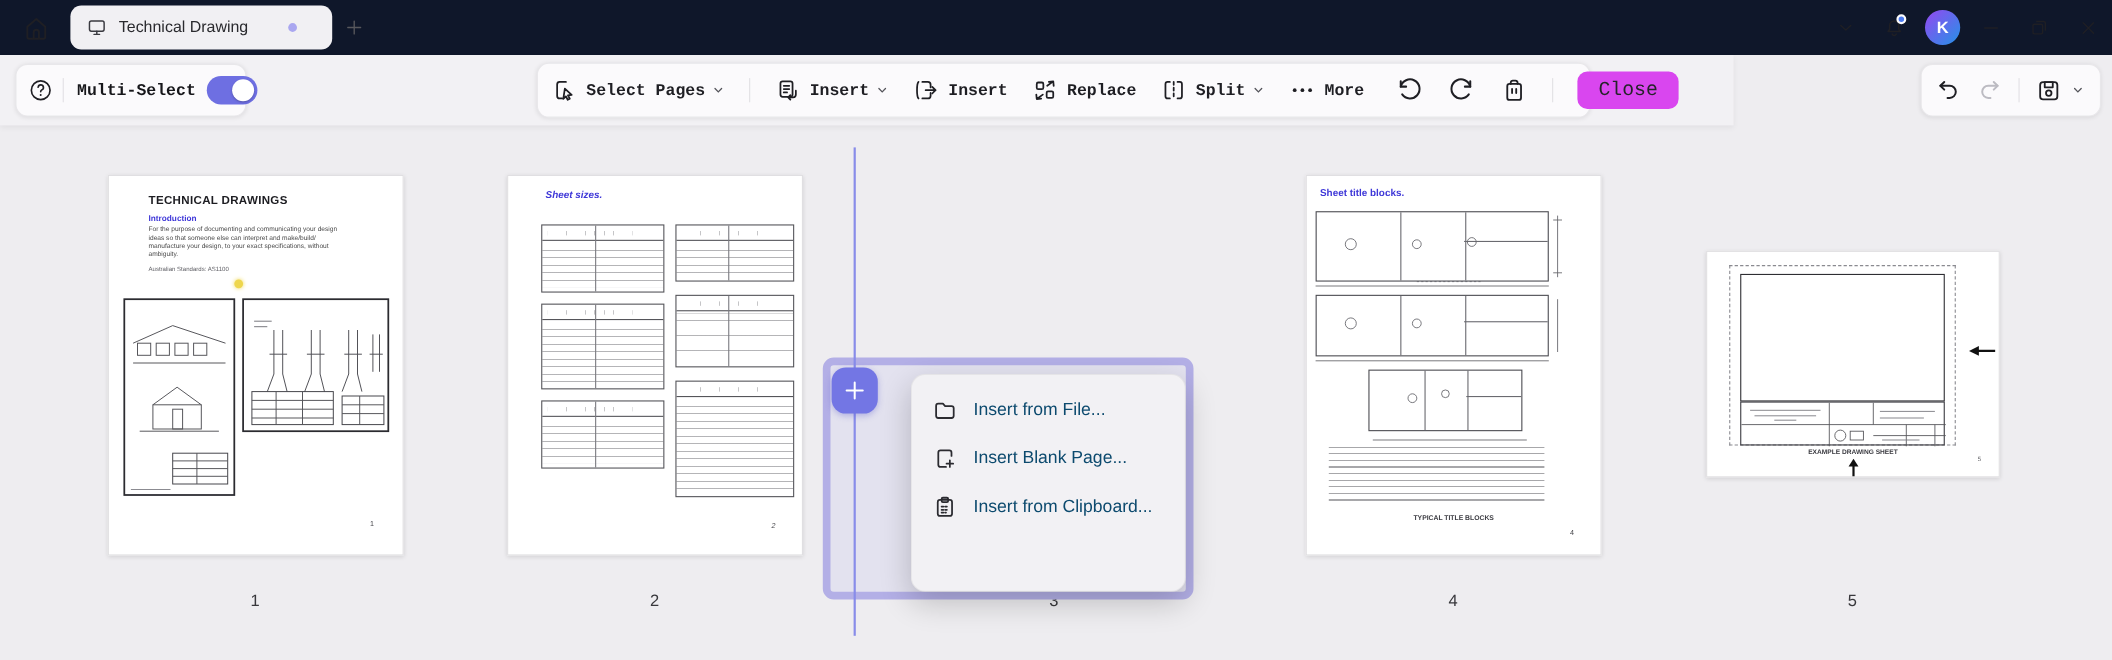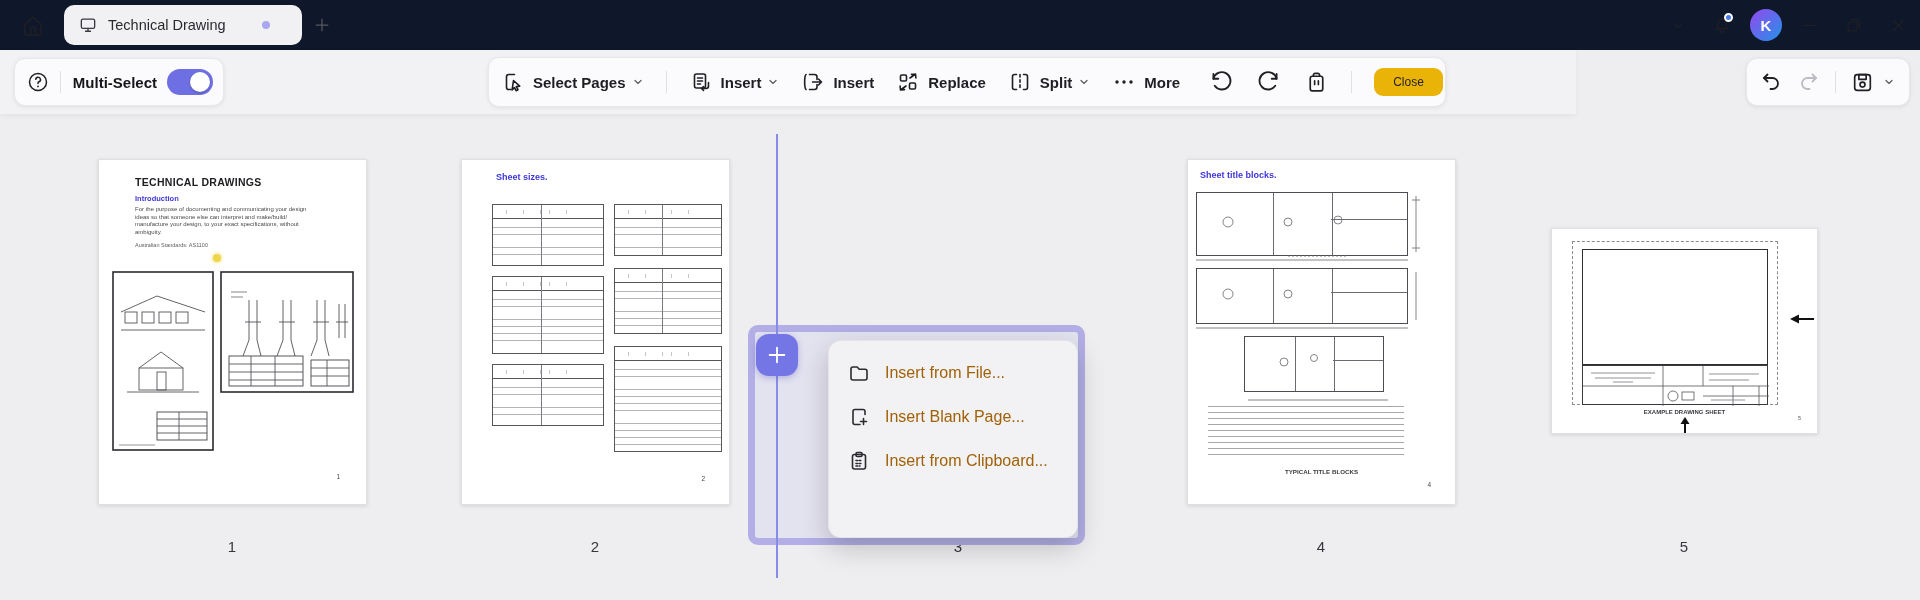--- a/index.html
+++ b/index.html
@@ -16,33 +16,33 @@
   .doc-tab .tab-title { font-size:14.5px; margin-left:10px; white-space:nowrap; }
   .tab-dot { position:absolute; right:32px; width:8px; height:8px; border-radius:50%; background:#aaa7f0; }
   .newtab-btn { left:310px; top:13px; width:24px; height:24px; color:#57575c; }
   .tb-right { position:absolute; right:0; top:0; height:50px; display:flex; align-items:center; }
   .tbr-item { width:44px; height:50px; display:flex; align-items:center; justify-content:center; color:#1f1f24; position:relative; }
   .avatar { width:32px; height:32px; border-radius:50%; background:linear-gradient(135deg,#8a4ff0 10%,#2f8be8 90%);
             color:#fff; font-size:15px; font-weight:700; display:flex; align-items:center; justify-content:center; }
   .bell-dot { position:absolute; top:13px; right:11px; width:9px; height:9px; border-radius:50%; background:#4b7bf0; border:2px solid #fcfcfd; }
 
   
-  .toolstrip { position:absolute; left:0; top:50px; width:1576px; height:64px; background:#f2f1f4; box-shadow:0 2px 5px rgba(0,0,0,.05); }
+  .toolstrip { position:absolute; left:0; top:50px; width:1576px; height:64px; background:#f2f1f4; box-shadow:0 2px 5px rgba(0,0,0,.05);font-family:Liberation Mono, monospace; }
   .card { position:absolute; background:#fbfafc; border:1px solid #e8e7ea; border-radius:11px;
           box-shadow:0 1px 4px rgba(0,0,0,.08); display:flex; align-items:center; }
   .card-left   { left:14px;  top:8px; width:210px; height:48px; padding:0 10px; }
   .card-center { left:488px; top:7px; width:958px; height:50px; padding:0 12px; gap:22px; }
   .card-right  { left:1746px;top:8px; width:164px; height:48px; padding:0 12px; gap:14px; justify-content:center; }
 
   .tool-btn { display:flex; align-items:center; gap:8px; color:#1e1e23; font-size:15px; font-weight:600; white-space:nowrap; cursor:default; }
   .tool-btn .chev { color:#55555b; margin-left:-2px; }
   .icon-btn { display:flex; align-items:center; justify-content:center; width:28px; height:28px; color:#1f1f24; }
   .icon-btn.disabled { color:#bcbbc2; }
   .vdiv { width:1px; height:22px; background:#e1e0e4; flex:0 0 1px; }
-  .close-btn { background:#eab308; border-radius:9px; padding:7px 19px; font-size:12px; font-weight:500; color:#242429; }
+  .close-btn { background:#d946ef; border-radius:9px; padding:7px 19px; font-size:18px; font-weight:500; color:#242429; }
 
   .ms-label { font-size:15px; font-weight:700; color:#16161a; margin:0 10px 0 12px; white-space:nowrap; }
   .toggle { position:relative; width:46px; height:26px; border-radius:13px; background:#6e6fe2; flex:0 0 46px; }
   .toggle .knob { position:absolute; top:3px; right:3px; width:20px; height:20px; border-radius:50%; background:#fff;
                   box-shadow:0 1px 2px rgba(0,0,0,.25); }
 
   
   .thumb { position:absolute; background:#fff; border:1px solid #e0dfe2; box-shadow:0 1px 4px rgba(0,0,0,.12); overflow:hidden; }
   .pg-num { position:absolute; font-size:15px; color:#38383c; text-align:center; width:40px; }
   .sketch { position:absolute; left:0; top:0; }
@@ -63,21 +63,21 @@
   .lines { position:absolute; background-image:repeating-linear-gradient(180deg, rgba(80,80,86,.5) 0 1px, transparent 1px 6px); }
 
   
   .insert-line { position:absolute; left:776px; top:134px; width:2px; height:444px; background:#888ce9; z-index:4; }
   .highlight { position:absolute; left:748px; top:325px; width:337px; height:220px; border:7px solid #b3afe6;
                background:rgba(190,186,238,.22); border-radius:10px; z-index:3; }
   .plus-btn { position:absolute; left:756px; top:334px; width:42px; height:42px; border-radius:13px; background:#7376e4;
               display:flex; align-items:center; justify-content:center; color:#fff; z-index:8; box-shadow:0 2px 6px rgba(80,80,200,.35); }
   .menu { position:absolute; left:828px; top:340px; width:250px; height:198px; background:#f2f1f4; border-radius:13px;
           border:1px solid rgba(0,0,0,.05); box-shadow:0 10px 28px rgba(0,0,0,.20); z-index:10; padding:10px 0; }
-  .menu-item { display:flex; align-items:center; gap:14px; height:44px; padding:0 18px; color:#a16207; font-size:16px; cursor:default; }
+  .menu-item { display:flex; align-items:center; gap:14px; height:44px; padding:0 18px; color:#0c4a6e; font-size:16px; cursor:default; }
   .menu-item .mi-ic { color:#2b2b30; display:flex; }
 
   svg { display:block; }
 </style>
 </head>
 <body>
 
 <div id="app">
 
   <div class="titlebar">
@@ -359,21 +359,21 @@
         <path d="M240 144 v34 M246 144 v34 M237 162 h12"></path>
       </g>
       <rect x="130" y="196" width="74" height="30" stroke="#44444a"></rect>
       <path d="M130 204 h74 M130 212 h74 M130 220 h74 M152 196 v30 M176 196 v30"></path>
       <rect x="212" y="200" width="38" height="26" stroke="#44444a"></rect>
       <path d="M212 208 h38 M212 216 h38 M228 200 v26"></path>
     </svg>
     <div style="position:absolute;right:26px;bottom:24px;font-size:6.5px;color:#45454a">1</div>
   </div>
 
-  <div class="thumb" style="left:461px; top:159px; width:269px; height:346px;">
+  <div class="thumb" style="left:461px; top:159px; width:269px; height:346px;font-style:italic;">
     <div class="ph" style="left:34px;top:12px;font-size:9px">Sheet sizes.</div>
     <div class="ttable vsplit" style="left:30px;top:44px;width:112px;height:62px"></div>
     <div class="ttable vsplit" style="left:30px;top:116px;width:112px;height:78px"></div>
     <div class="ttable vsplit" style="left:30px;top:204px;width:112px;height:62px"></div>
     <div class="ttable vsplit" style="left:152px;top:44px;width:108px;height:52px"></div>
     <div class="ttable vsplit" style="left:152px;top:108px;width:108px;height:66px"></div>
     <div class="ttable" style="left:152px;top:186px;width:108px;height:106px"></div>
     <div style="position:absolute;right:24px;bottom:22px;font-size:6.5px;color:#45454a">2</div>
   </div>
 

